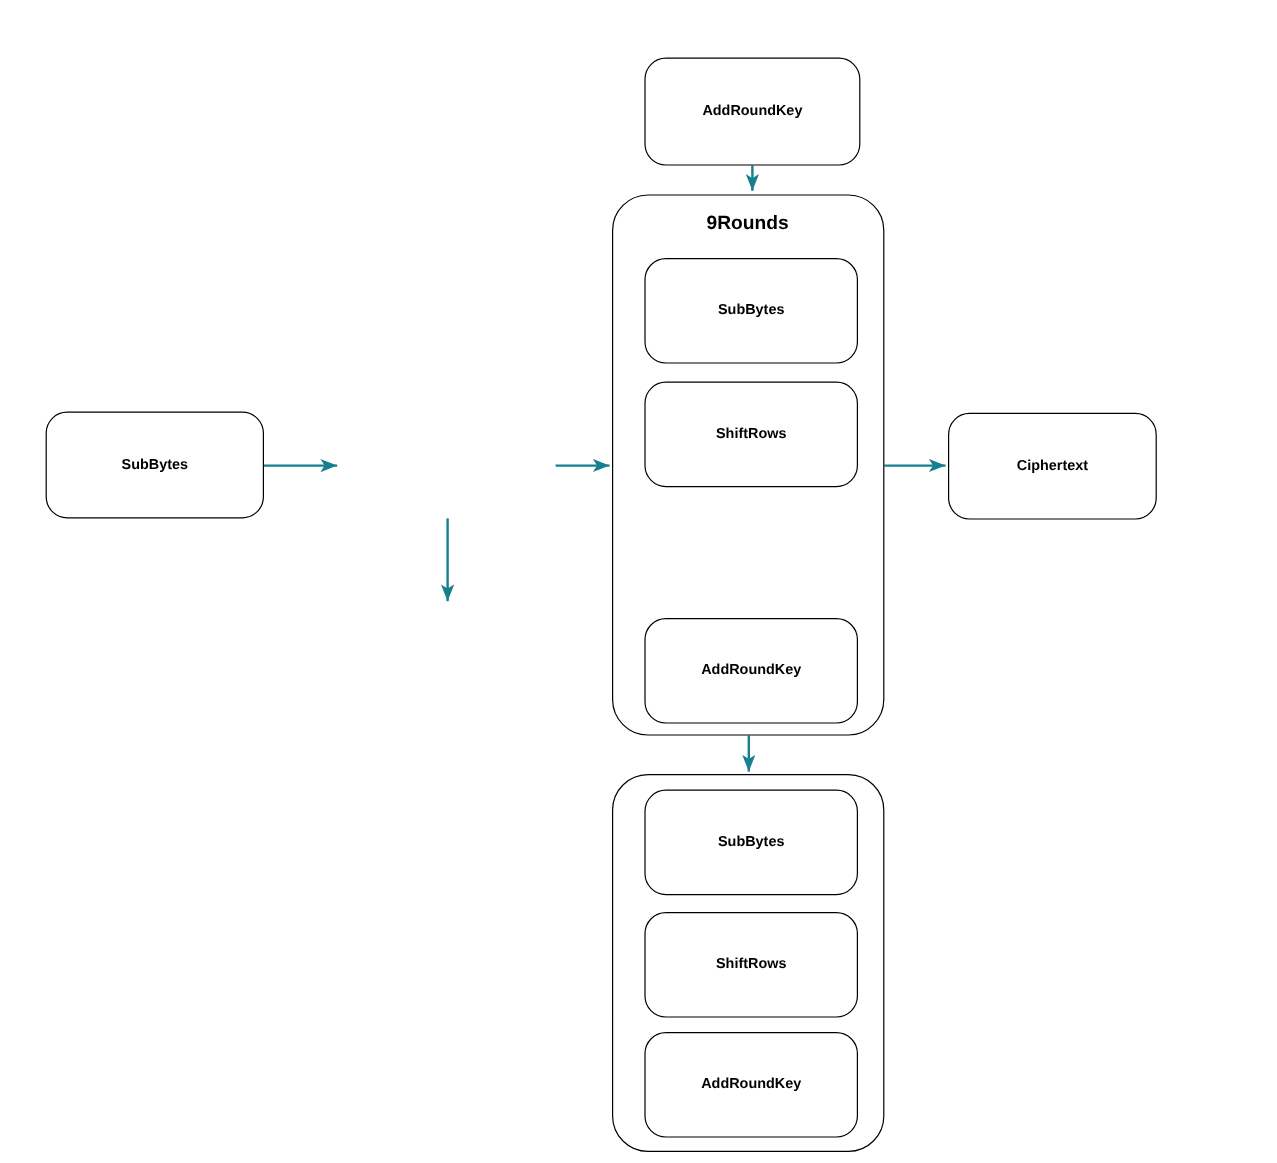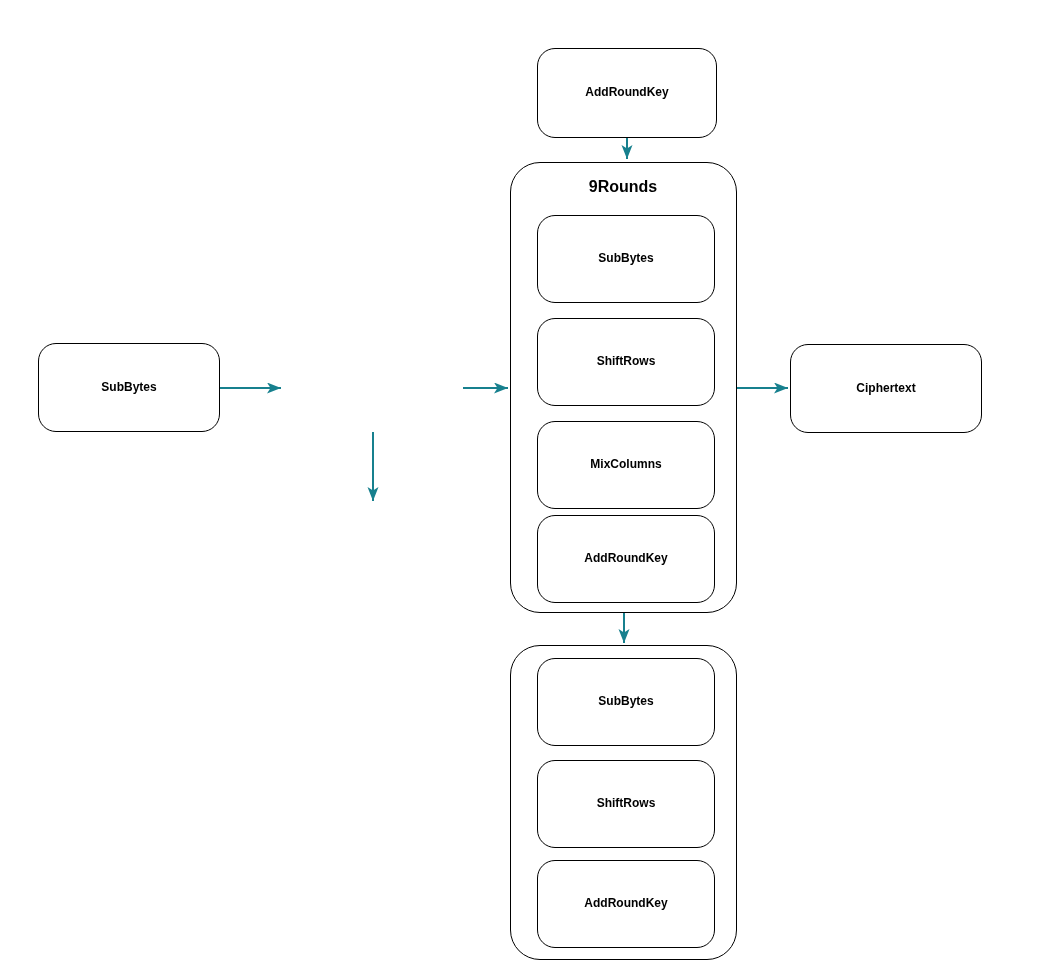--- a/index.html
+++ b/index.html
@@ -89,32 +89,29 @@
   <div class="group" style="left:510px; top:162px; width:227px; height:451px;">
     <div class="group-label">9Rounds</div>
   </div>
 
   <div class="node" style="left:537px; top:215px; width:178px; height:88px;">
     <span class="lbl">SubBytes</span>
   </div>
   <div class="node" style="left:537px; top:318px; width:178px; height:88px;">
     <span class="lbl">ShiftRows</span>
   </div>
-  <div class="node" style="left:537px; top:421px; width:178px; height:88px;">
-    <span class="lbl">MixColumns</span>
-  </div>
   <div class="node" style="left:537px; top:515px; width:178px; height:88px;">
     <span class="lbl">AddRoundKey</span>
   </div>
 
   <div class="node" style="left:38px; top:343px; width:182px; height:89px;">
     <span class="lbl">SubBytes</span>
   </div>
 
-  <div class="node" style="left:790px; top:344px; width:192px; height:89px;">
+  <div class="node" style="left:790px; top:344px; width:174px; height:89px;">
     <span class="lbl">Ciphertext</span>
   </div>
 
   <div class="group" style="left:510px; top:645px; width:227px; height:315px;"></div>
 
   <div class="node" style="left:537px; top:658px; width:178px; height:88px;">
     <span class="lbl">SubBytes</span>
   </div>
   <div class="node" style="left:537px; top:760px; width:178px; height:88px;">
     <span class="lbl">ShiftRows</span>

